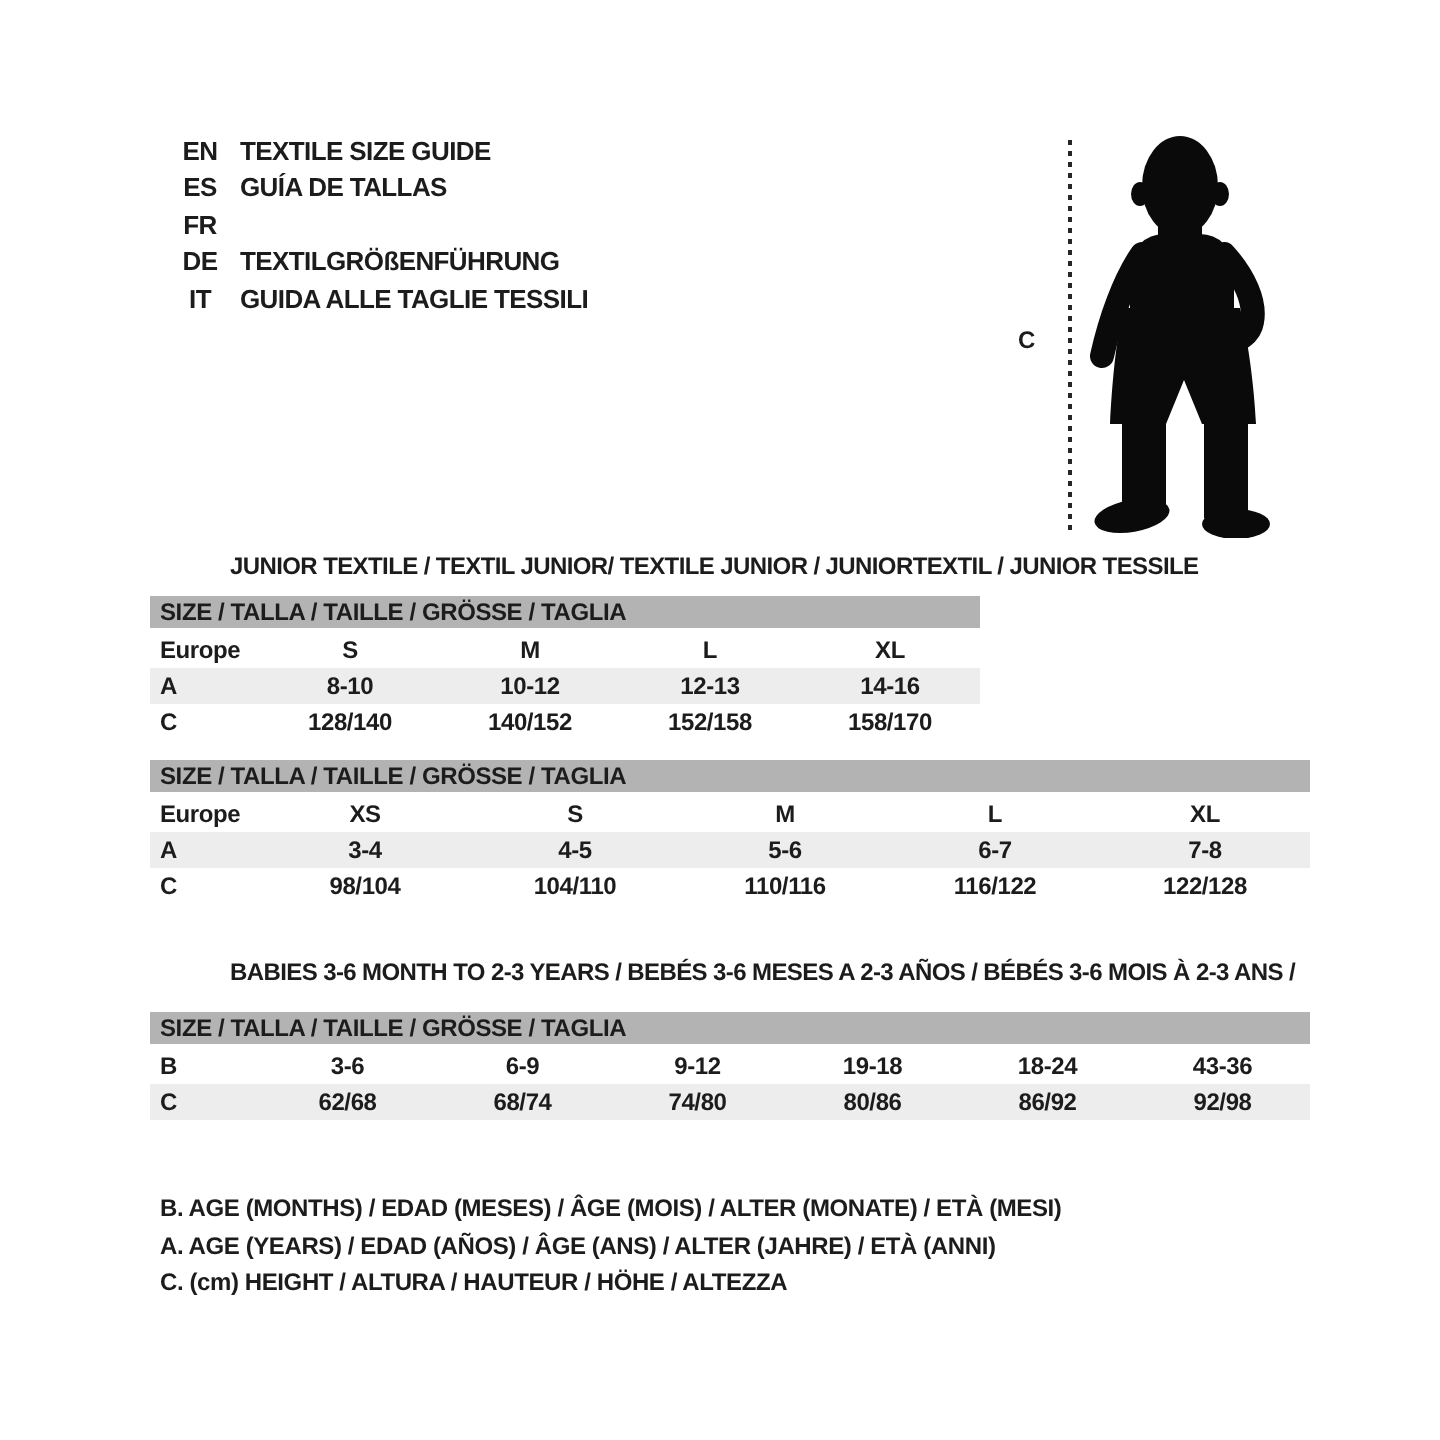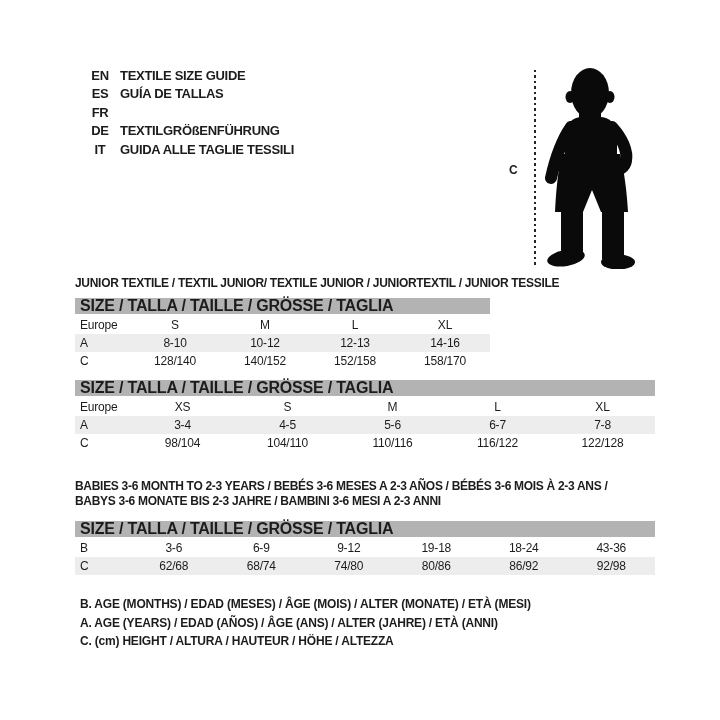--- a/index.html
+++ b/index.html
@@ -14,25 +14,25 @@
   .lang-label { white-space:nowrap; }
 
   
   .measure-line { position:absolute; left:534px; top:70px; width:2px; height:198px;
     background:repeating-linear-gradient(to bottom, #262626 0px, #262626 2.5px, transparent 2.5px, transparent 5.5px); }
   .measure-label { position:absolute; left:509px; top:163px; font-size:12px; font-weight:700; }
   .baby-svg { position:absolute; left:545px; top:64px; }
 
   
   .size-table { position:absolute; left:75px; }
-  .tbl-title { font-size:12px; font-weight:700; letter-spacing:-0.3px; white-space:nowrap; margin-bottom:8px; }
+  .tbl-title { font-size:12px; font-weight:700; letter-spacing:-0.3px; white-space:nowrap; margin-bottom:8px;margin-left:40px; }
   .tbl-title sub { font-size:8px; font-weight:700; }
-  .tbl-band { background:#b3b3b3; height:16px; line-height:16px; font-size:16px; font-weight:700;
+  .tbl-band { background:#b3b3b3; height:16px; line-height:16px; font-size:12px; font-weight:700;
     padding-left:5px; letter-spacing:-0.2px; margin-bottom:2px; }
-  .trows .trow { display:flex; height:18px; align-items:center; font-size:12px; font-weight:400; letter-spacing:-0.2px; }
+  .trows .trow { display:flex; height:18px; align-items:center; font-size:12px; font-weight:700; letter-spacing:-0.2px; }
   .trows .trow:nth-child(even) { background:#ededed; }
   .rlabel { width:55px; padding-left:5px; }
   .cell { flex:1; text-align:center; }
 
   .t1 { top:276px; width:415px; }
   .t2 { top:380px; width:580px; }
   .t3 { top:479px; width:580px; }
   .t3 .tbl-title { margin-bottom:0; line-height:15px; }
   .t3 .tbl-band { margin-top:12px; }
 
@@ -139,21 +139,20 @@
         <div class="cell">104/110</div>
         <div class="cell">110/116</div>
         <div class="cell">116/122</div>
         <div class="cell">122/128</div>
       </div>
     </div>
   </div>
 
   <div class="size-table t3">
     <div class="tbl-title">BABIES 3-6 MONTH TO 2-3 YEARS / BEBÉS 3-6 MESES A 2-3 AÑOS / BÉBÉS 3-6 MOIS À 2-3 ANS /</div>
-    <div class="tbl-title">BABYS 3-6 MONATE BIS 2-3 JAHRE / BAMBINI 3-6 MESI A 2-3 ANNI</div>
     <div class="tbl-band">SIZE / TALLA / TAILLE / GRÖSSE / TAGLIA</div>
     <div class="trows">
       <div class="trow">
         <div class="rlabel">B</div>
         <div class="cell">3-6</div>
         <div class="cell">6-9</div>
         <div class="cell">9-12</div>
         <div class="cell">19-18</div>
         <div class="cell">18-24</div>
         <div class="cell">43-36</div>

